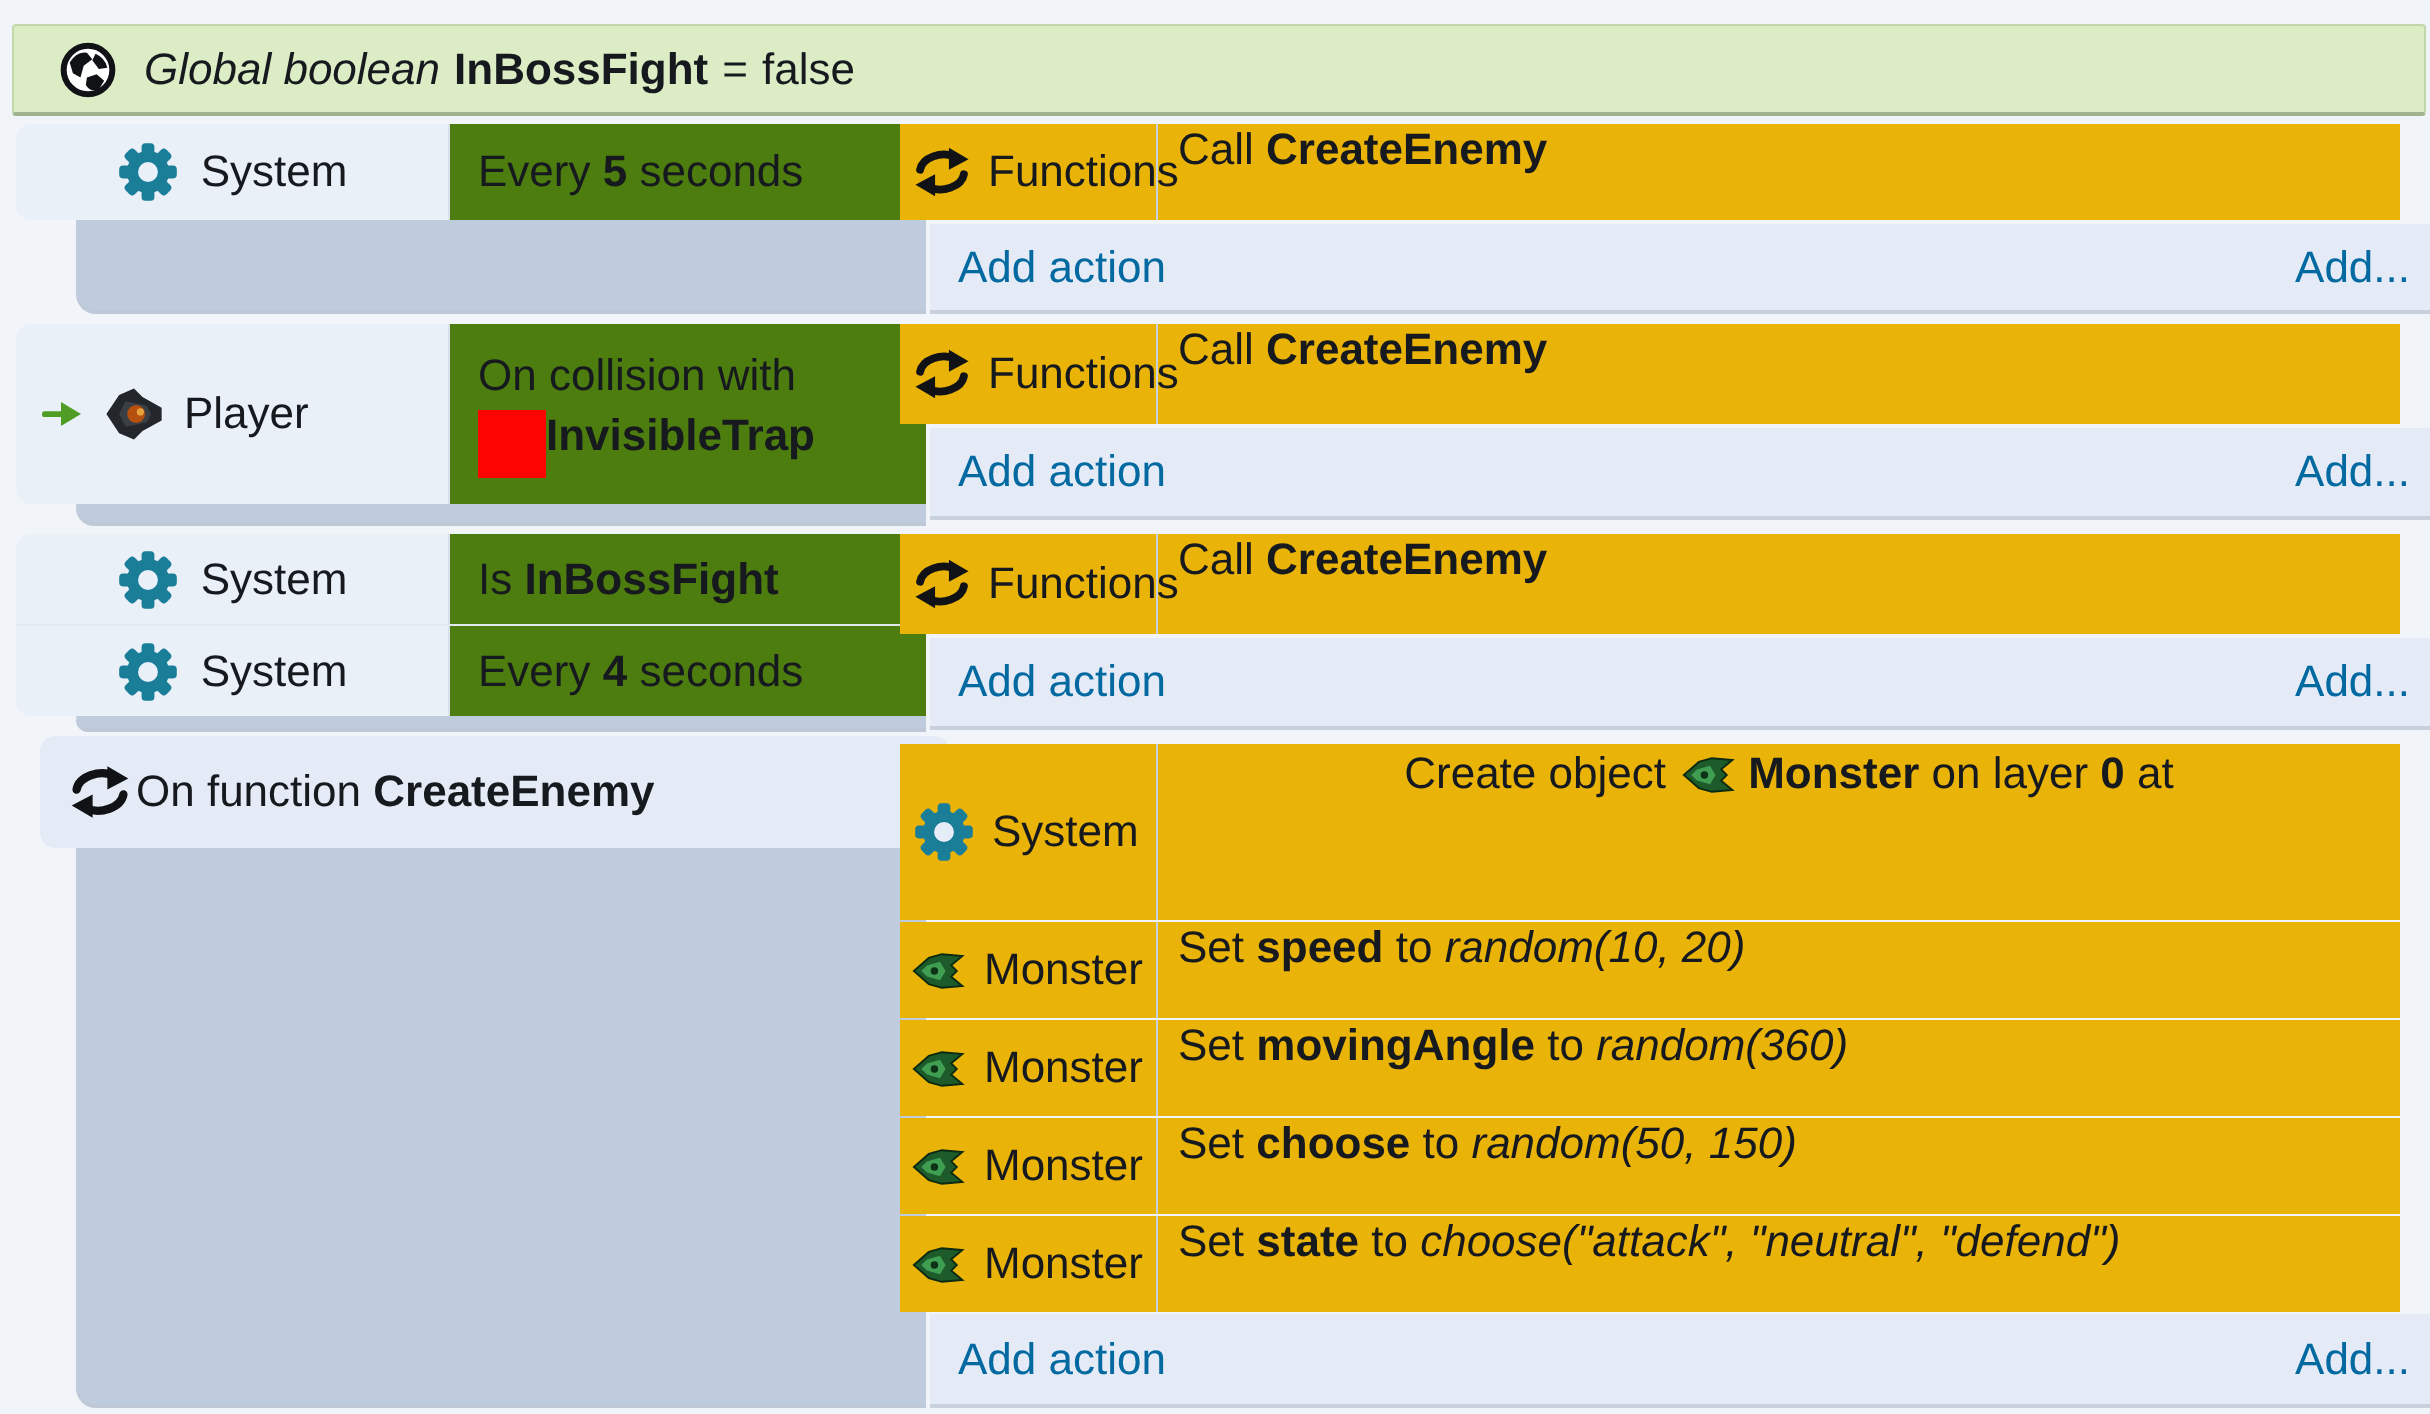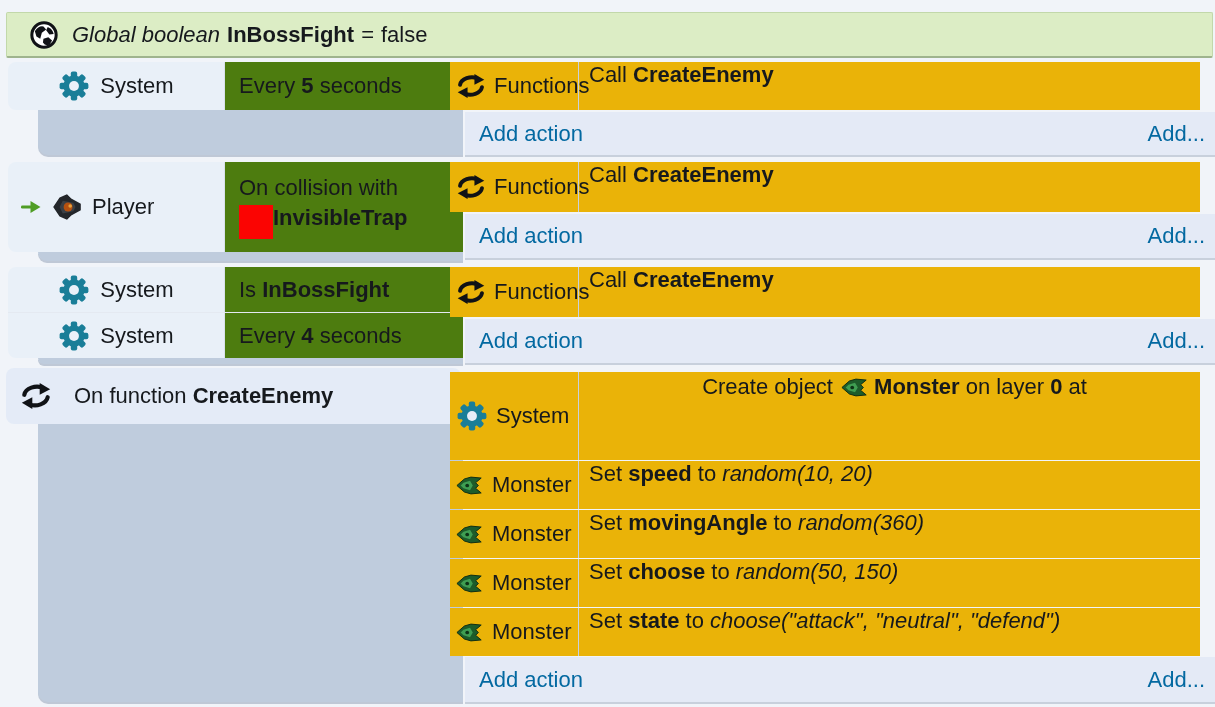--- a/index.html
+++ b/index.html
@@ -32,22 +32,22 @@
   .action-row{position:absolute;left:450px;width:750px;background:#eab308;display:flex;box-sizing:border-box;}
   .act-obj{width:128px;flex:none;display:flex;align-items:center;padding-left:6px;gap:8px;box-sizing:border-box;}
   .vdiv2{width:1px;background:#c8d1df;flex:none;}
   .act-text{flex:1;display:flex;padding-left:10px;box-sizing:border-box;flex-wrap:wrap;}
   .act-text.two-line{flex-direction:row;align-items:flex-start;justify-content:center;gap:2px;padding-top:2px;}
   .tline{display:flex;align-items:center;white-space:pre;}
   .add-row{position:absolute;left:465px;width:750px;background:#e4eaf6;display:flex;align-items:center;
            justify-content:space-between;padding:0 10px 0 14px;box-sizing:border-box;color:#0369a1;
            box-shadow:0 2px 0 rgba(150,164,185,.45);}
   
-  .func-header{position:absolute;left:6px;top:368px;width:455px;height:56px;background:#e4ebf7;border-radius:8px;
-               display:flex;align-items:center;gap:22px;padding-left:14px;box-sizing:border-box;}
+  .func-header{position:absolute;left:20px;top:368px;width:455px;height:56px;background:#e4ebf7;border-radius:8px;
+               display:flex;align-items:center;gap:2px;padding-left:14px;box-sizing:border-box;}
   .ws{white-space:pre;}
   .icon{flex:none;}
 </style>
 </head>
 <body>
 
 <div class="page">
 
   <div class="gvar">
     <svg class="icon" width="28" height="28" viewBox="0 0 26 26">

